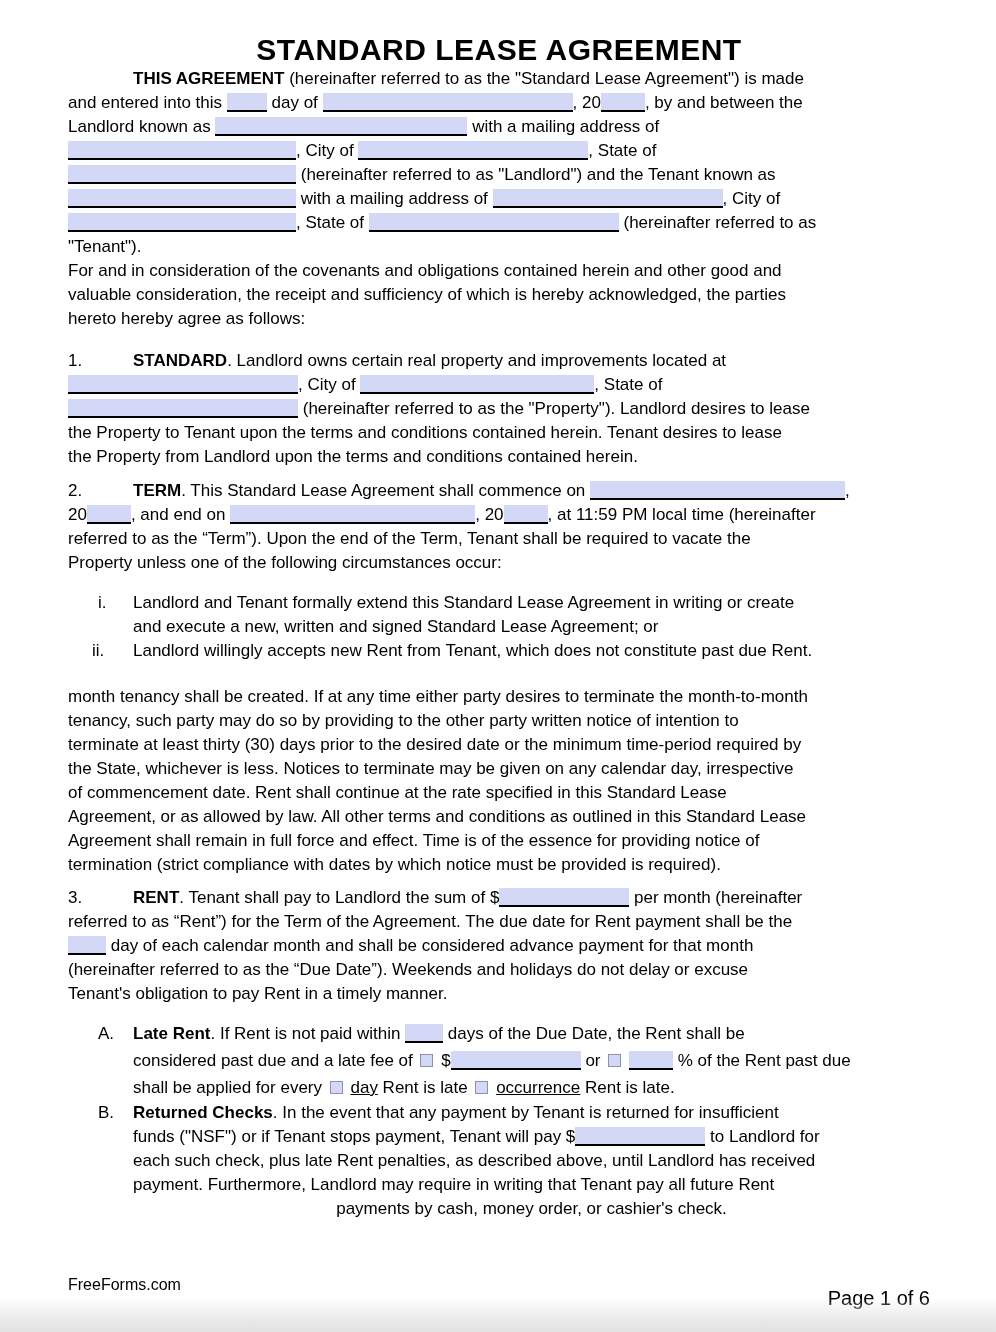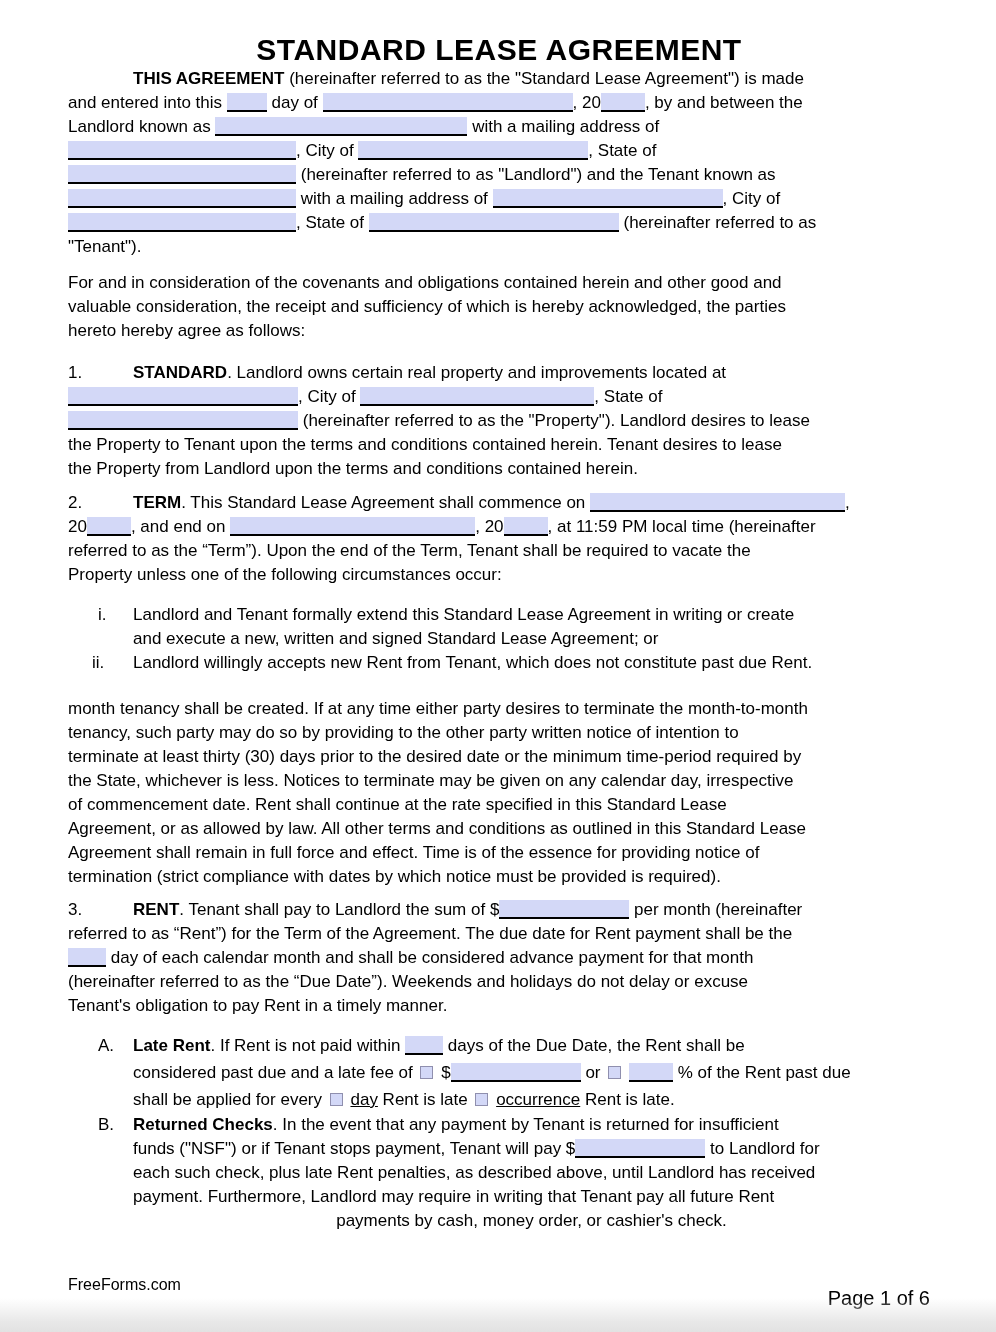--- a/index.html
+++ b/index.html
@@ -71,21 +71,21 @@
         <div class="block" style="">
           <div class="line" style="padding-left: 65px;"><span class="b">THIS AGREEMENT</span><span> (hereinafter referred to as the "Standard Lease Agreement") is made</span></div>
           <div class="line"><span>and entered into this </span><span class="blank" style="width: 40px;"></span><span> day of </span><span class="blank" style="width: 250px;"></span><span>, 20</span><span class="blank" style="width: 44px;"></span><span>, by and between the</span></div>
           <div class="line"><span>Landlord known as </span><span class="blank" style="width: 252px;"></span><span> with a mailing address of</span></div>
           <div class="line"><span class="blank" style="width: 228px;"></span><span>, City of </span><span class="blank" style="width: 230px;"></span><span>, State of</span></div>
           <div class="line"><span class="blank" style="width: 228px;"></span><span> (hereinafter referred to as "Landlord") and the Tenant known as</span></div>
           <div class="line"><span class="blank" style="width: 228px;"></span><span> with a mailing address of </span><span class="blank" style="width: 230px;"></span><span>, City of</span></div>
           <div class="line"><span class="blank" style="width: 228px;"></span><span>, State of </span><span class="blank" style="width: 250px;"></span><span> (hereinafter referred to as</span></div>
           <div class="line"><span>"Tenant").</span></div>
         </div>
-        <div class="block" style="margin-top: 12px;">
+        <div class="block" style="">
           <div class="line"><span>For and in consideration of the covenants and obligations contained herein and other good and</span></div>
           <div class="line"><span>valuable consideration, the receipt and sufficiency of which is hereby acknowledged, the parties</span></div>
           <div class="line"><span>hereto hereby agree as follows:</span></div>
         </div>
         <div class="block" style="margin-top: 18px;">
           <div class="line" style="padding-left: 65px;"><span class="marker" style="left: 0px;">1.</span><span class="b">STANDARD</span><span>. Landlord owns certain real property and improvements located at</span></div>
           <div class="line"><span class="blank" style="width: 230px;"></span><span>, City of </span><span class="blank" style="width: 234px;"></span><span>, State of</span></div>
           <div class="line"><span class="blank" style="width: 230px;"></span><span> (hereinafter referred to as the "Property"). Landlord desires to lease</span></div>
           <div class="line"><span>the Property to Tenant upon the terms and conditions contained herein. Tenant desires to lease</span></div>
           <div class="line"><span>the Property from Landlord upon the terms and conditions contained herein.</span></div>

